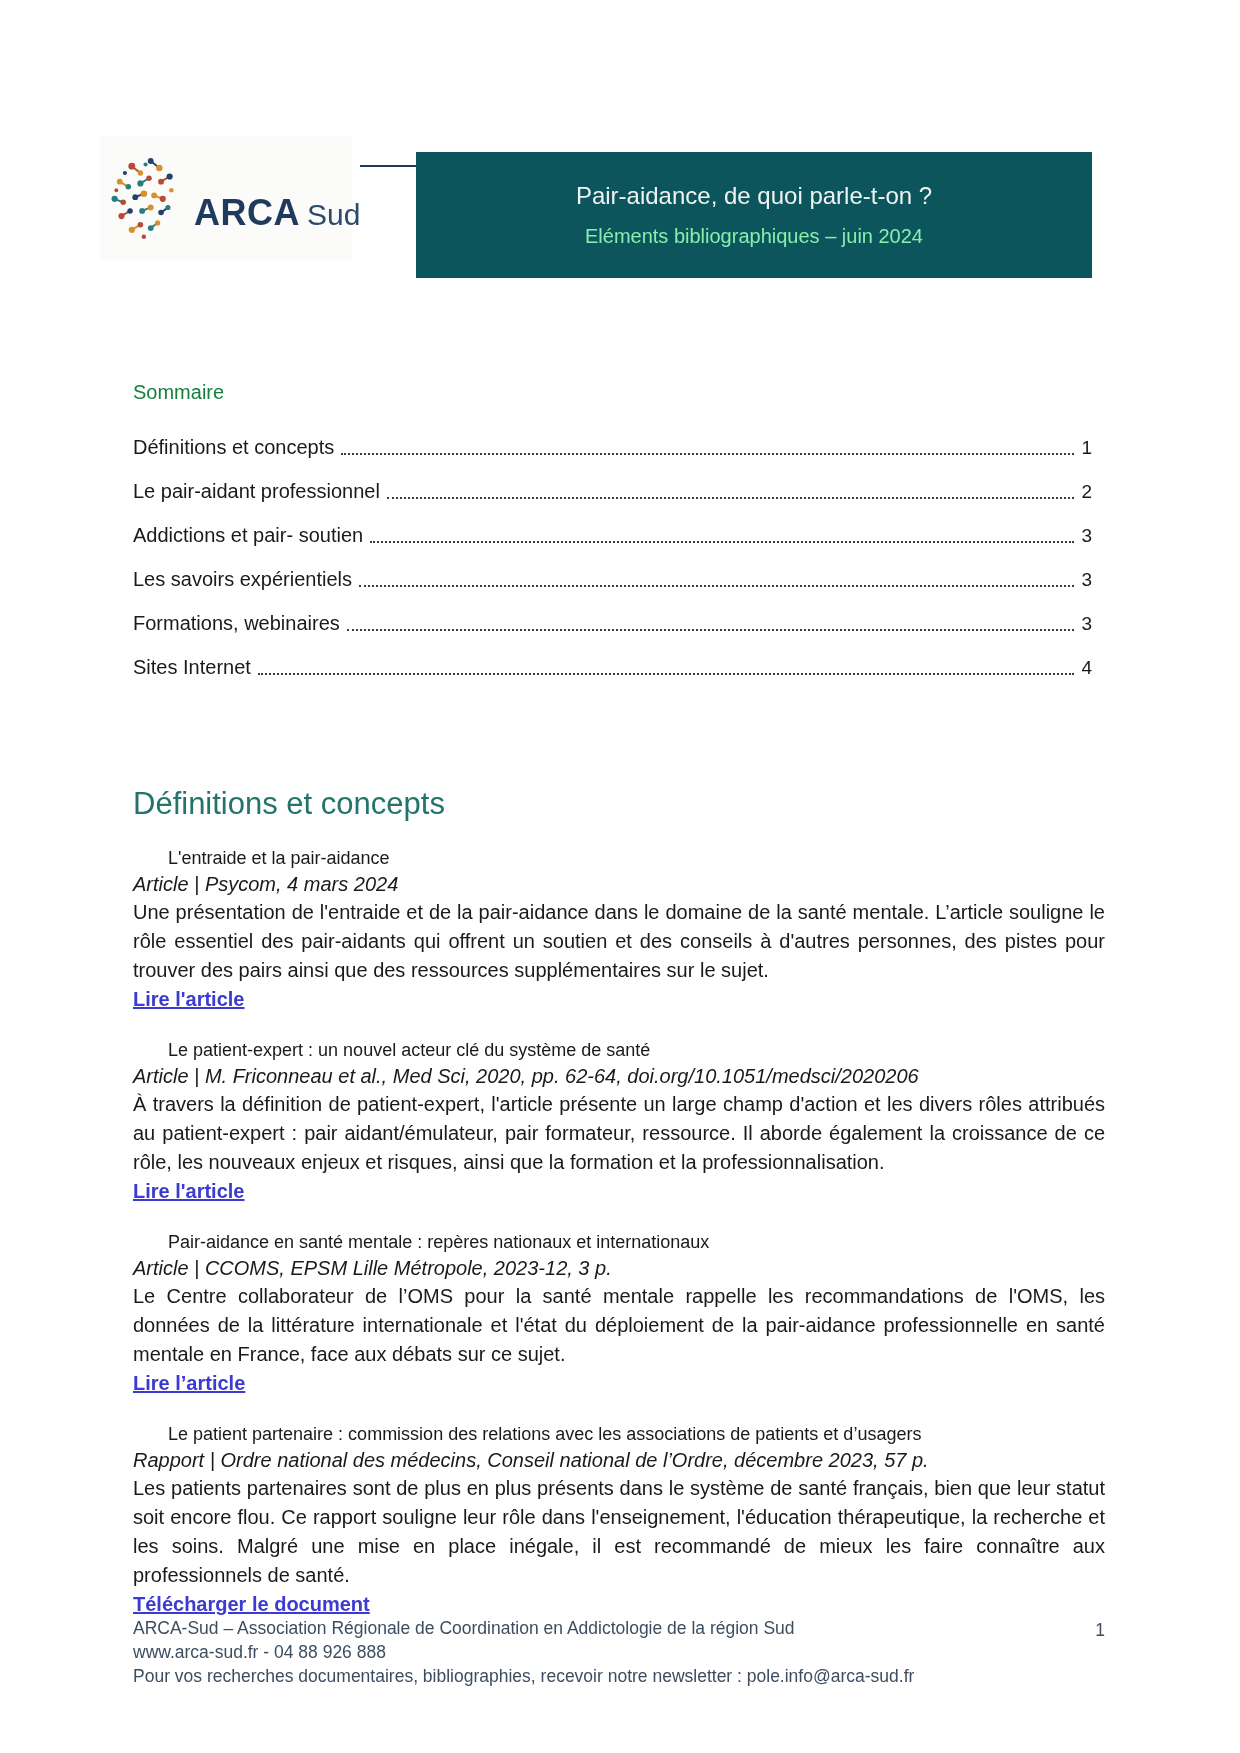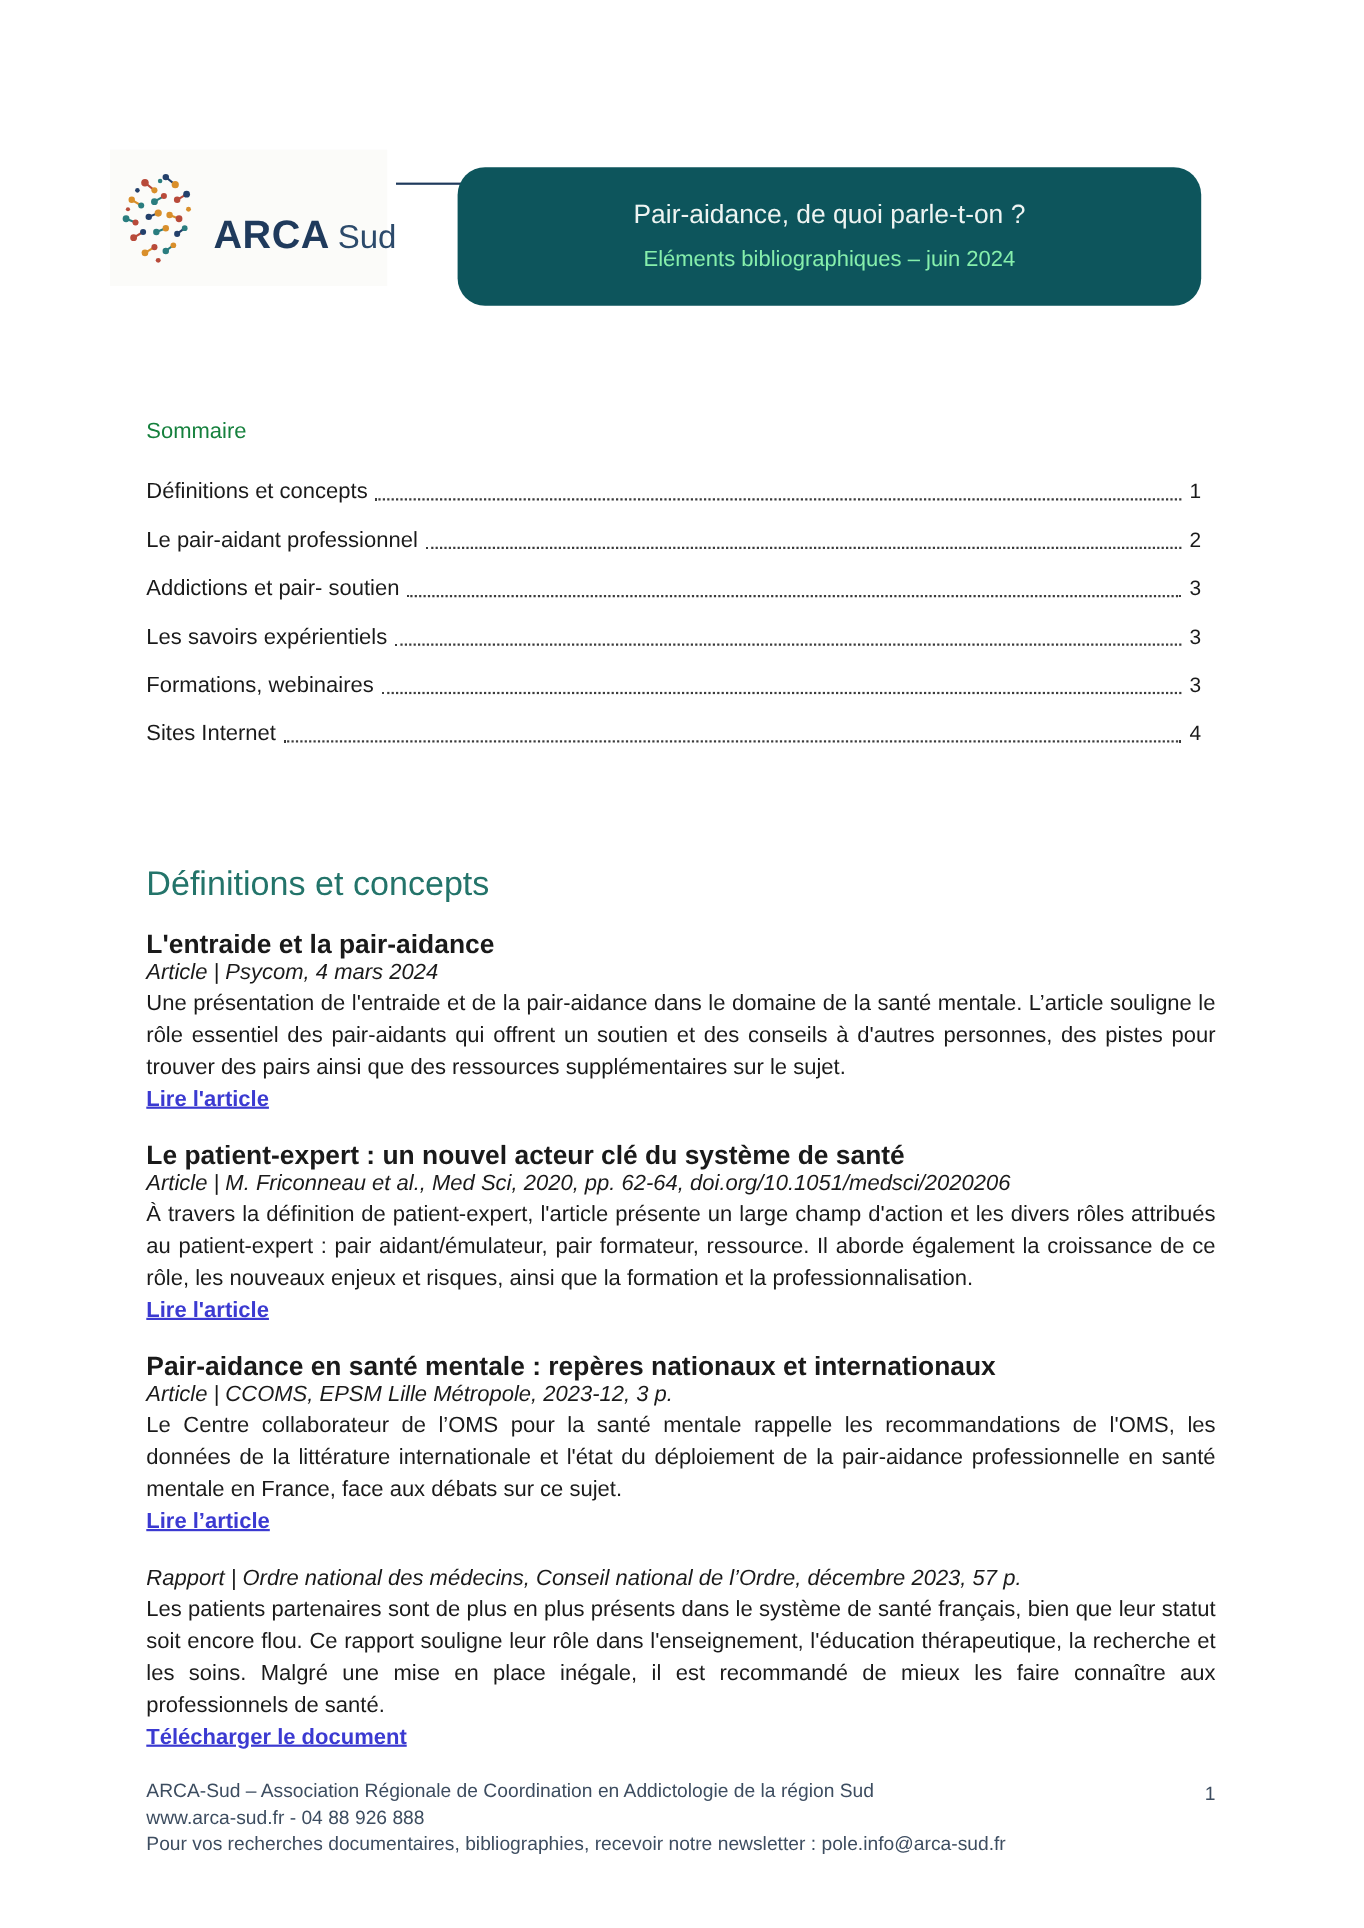--- a/index.html
+++ b/index.html
@@ -31,21 +31,20 @@
     font-family:Liberation Mono, monospace;
     font-size:13px; letter-spacing:1.6px; color:#a5813c; white-space:nowrap;
   }
 
   .banner {
     position:absolute; left:416px; top:152px;
     width:676px; height:126px;
     background:#0d555c;
     display:flex; flex-direction:column; justify-content:center; align-items:center;
     gap:15px;
-    border-radius:25px;
   }
   .banner-title { color:#eef4f2; font-size:24px; font-weight:500; }
   .banner-subtitle { color:#86efac; font-size:20px; font-weight:400; }
 
   
   .sommaire-heading {
     position:absolute; left:133px; top:381px;
     font-size:20px; color:#15803d;
   }
   .toc { position:absolute; left:133px; top:436px; width:959px; }
@@ -58,21 +57,21 @@
   .toc-page { font-size:19px; padding-left:2px; }
 
   
   .section-heading {
     position:absolute; left:133px; top:786px;
     font-size:31px; color:#23746a; font-weight:400;
   }
 
   .entries { position:absolute; left:133px; top:846px; width:972px; }
   .entry { margin-bottom:27px; }
-  .entry-title { font-size:24px; font-weight:bold; line-height:25px; }
+  .entry-title { font-size:18px; font-weight:normal; line-height:25px;margin-left:35px; }
   .entry-source { font-size:20px; font-style:italic; line-height:27px; }
   .entry-summary { font-size:20px; line-height:29px; text-align:justify; }
   .entry-link {
     display:inline-block; margin-top:3px;
     font-size:20px; color:#3b3ad1; text-decoration:underline; cursor:pointer;font-weight:bold;
   }
 
   
   .footer {
     position:absolute; left:133px; top:1616px; width:972px;
@@ -207,20 +206,21 @@
     </div>
 
     <div class="entry">
       <div class="entry-title">Pair-aidance en santé mentale : repères nationaux et internationaux</div>
       <div class="entry-source">Article | CCOMS, EPSM Lille Métropole, 2023-12, 3 p.</div>
       <div class="entry-summary">Le Centre collaborateur de l’OMS pour la santé mentale rappelle les recommandations de l'OMS, les données de la littérature internationale et l'état du déploiement de la pair-aidance professionnelle en santé mentale en France, face aux débats sur ce sujet.</div>
       <a class="entry-link" href="#">Lire l’article</a>
     </div>
 
     <div class="entry">
+      <div class="entry-title">Le patient partenaire : commission des relations avec les associations de patients et d’usagers</div>
       <div class="entry-source">Rapport | Ordre national des médecins, Conseil national de l’Ordre, décembre 2023, 57 p.</div>
       <div class="entry-summary">Les patients partenaires sont de plus en plus présents dans le système de santé français, bien que leur statut soit encore flou. Ce rapport souligne leur rôle dans l'enseignement, l'éducation thérapeutique, la recherche et les soins. Malgré une mise en place inégale, il est recommandé de mieux les faire connaître aux professionnels de santé.</div>
       <a class="entry-link" href="#">Télécharger le document</a>
     </div>
 
   </div>
 
   <div class="footer">
     <div>ARCA-Sud – Association Régionale de Coordination en Addictologie de la région Sud</div>
     <div>www.arca-sud.fr - 04 88 926 888</div>

